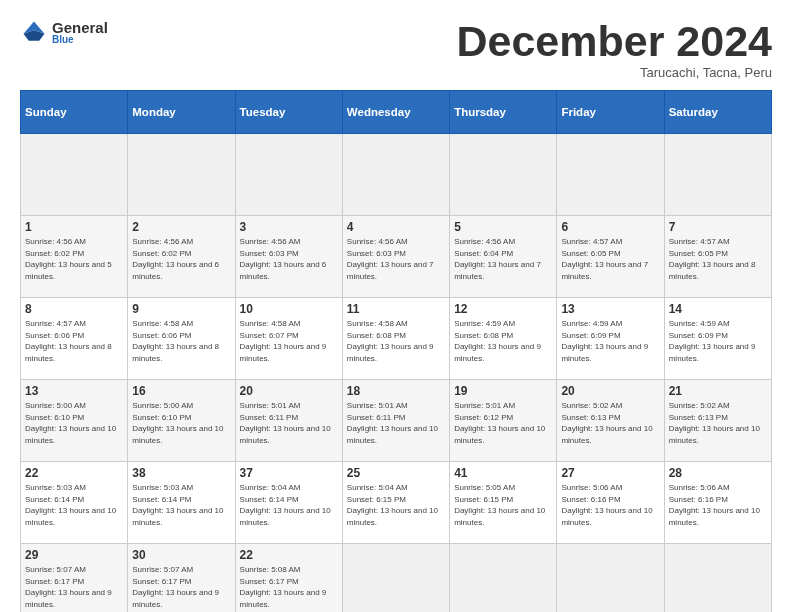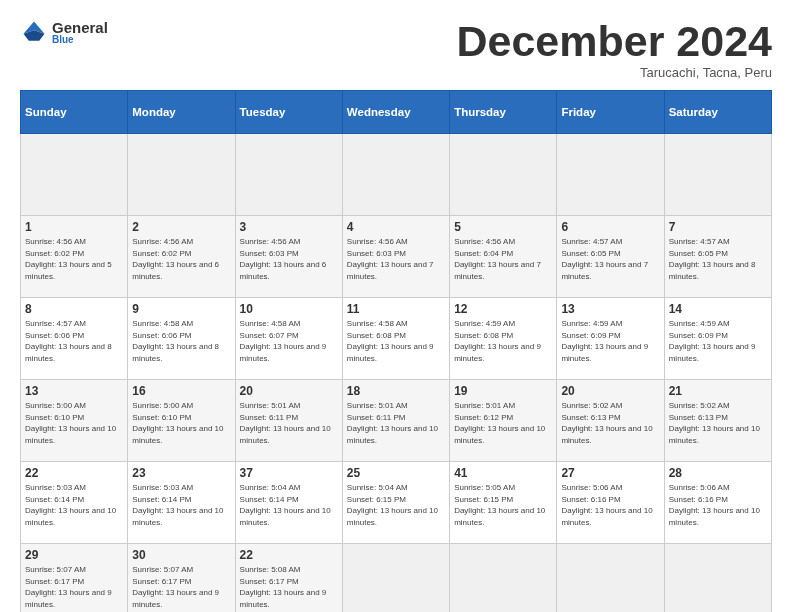--- a/index.html
+++ b/index.html
@@ -236,21 +236,21 @@
             <span class="day-number">21</span>
             <div class="day-detail">Sunrise: 5:02 AM<br>Sunset: 6:13 PM<br>Daylight: 13 hours and 10 minutes.</div>
           </td>
         </tr>
         <tr>
           <td>
             <span class="day-number">22</span>
             <div class="day-detail">Sunrise: 5:03 AM<br>Sunset: 6:14 PM<br>Daylight: 13 hours and 10 minutes.</div>
           </td>
           <td>
-            <span class="day-number">23</span>
+            <span class="day-number">38</span>
             <div class="day-detail">Sunrise: 5:03 AM<br>Sunset: 6:14 PM<br>Daylight: 13 hours and 10 minutes.</div>
           </td>
           <td>
             <span class="day-number">37</span>
             <div class="day-detail">Sunrise: 5:04 AM<br>Sunset: 6:14 PM<br>Daylight: 13 hours and 10 minutes.</div>
           </td>
           <td>
             <span class="day-number">25</span>
             <div class="day-detail">Sunrise: 5:04 AM<br>Sunset: 6:15 PM<br>Daylight: 13 hours and 10 minutes.</div>
           </td>

